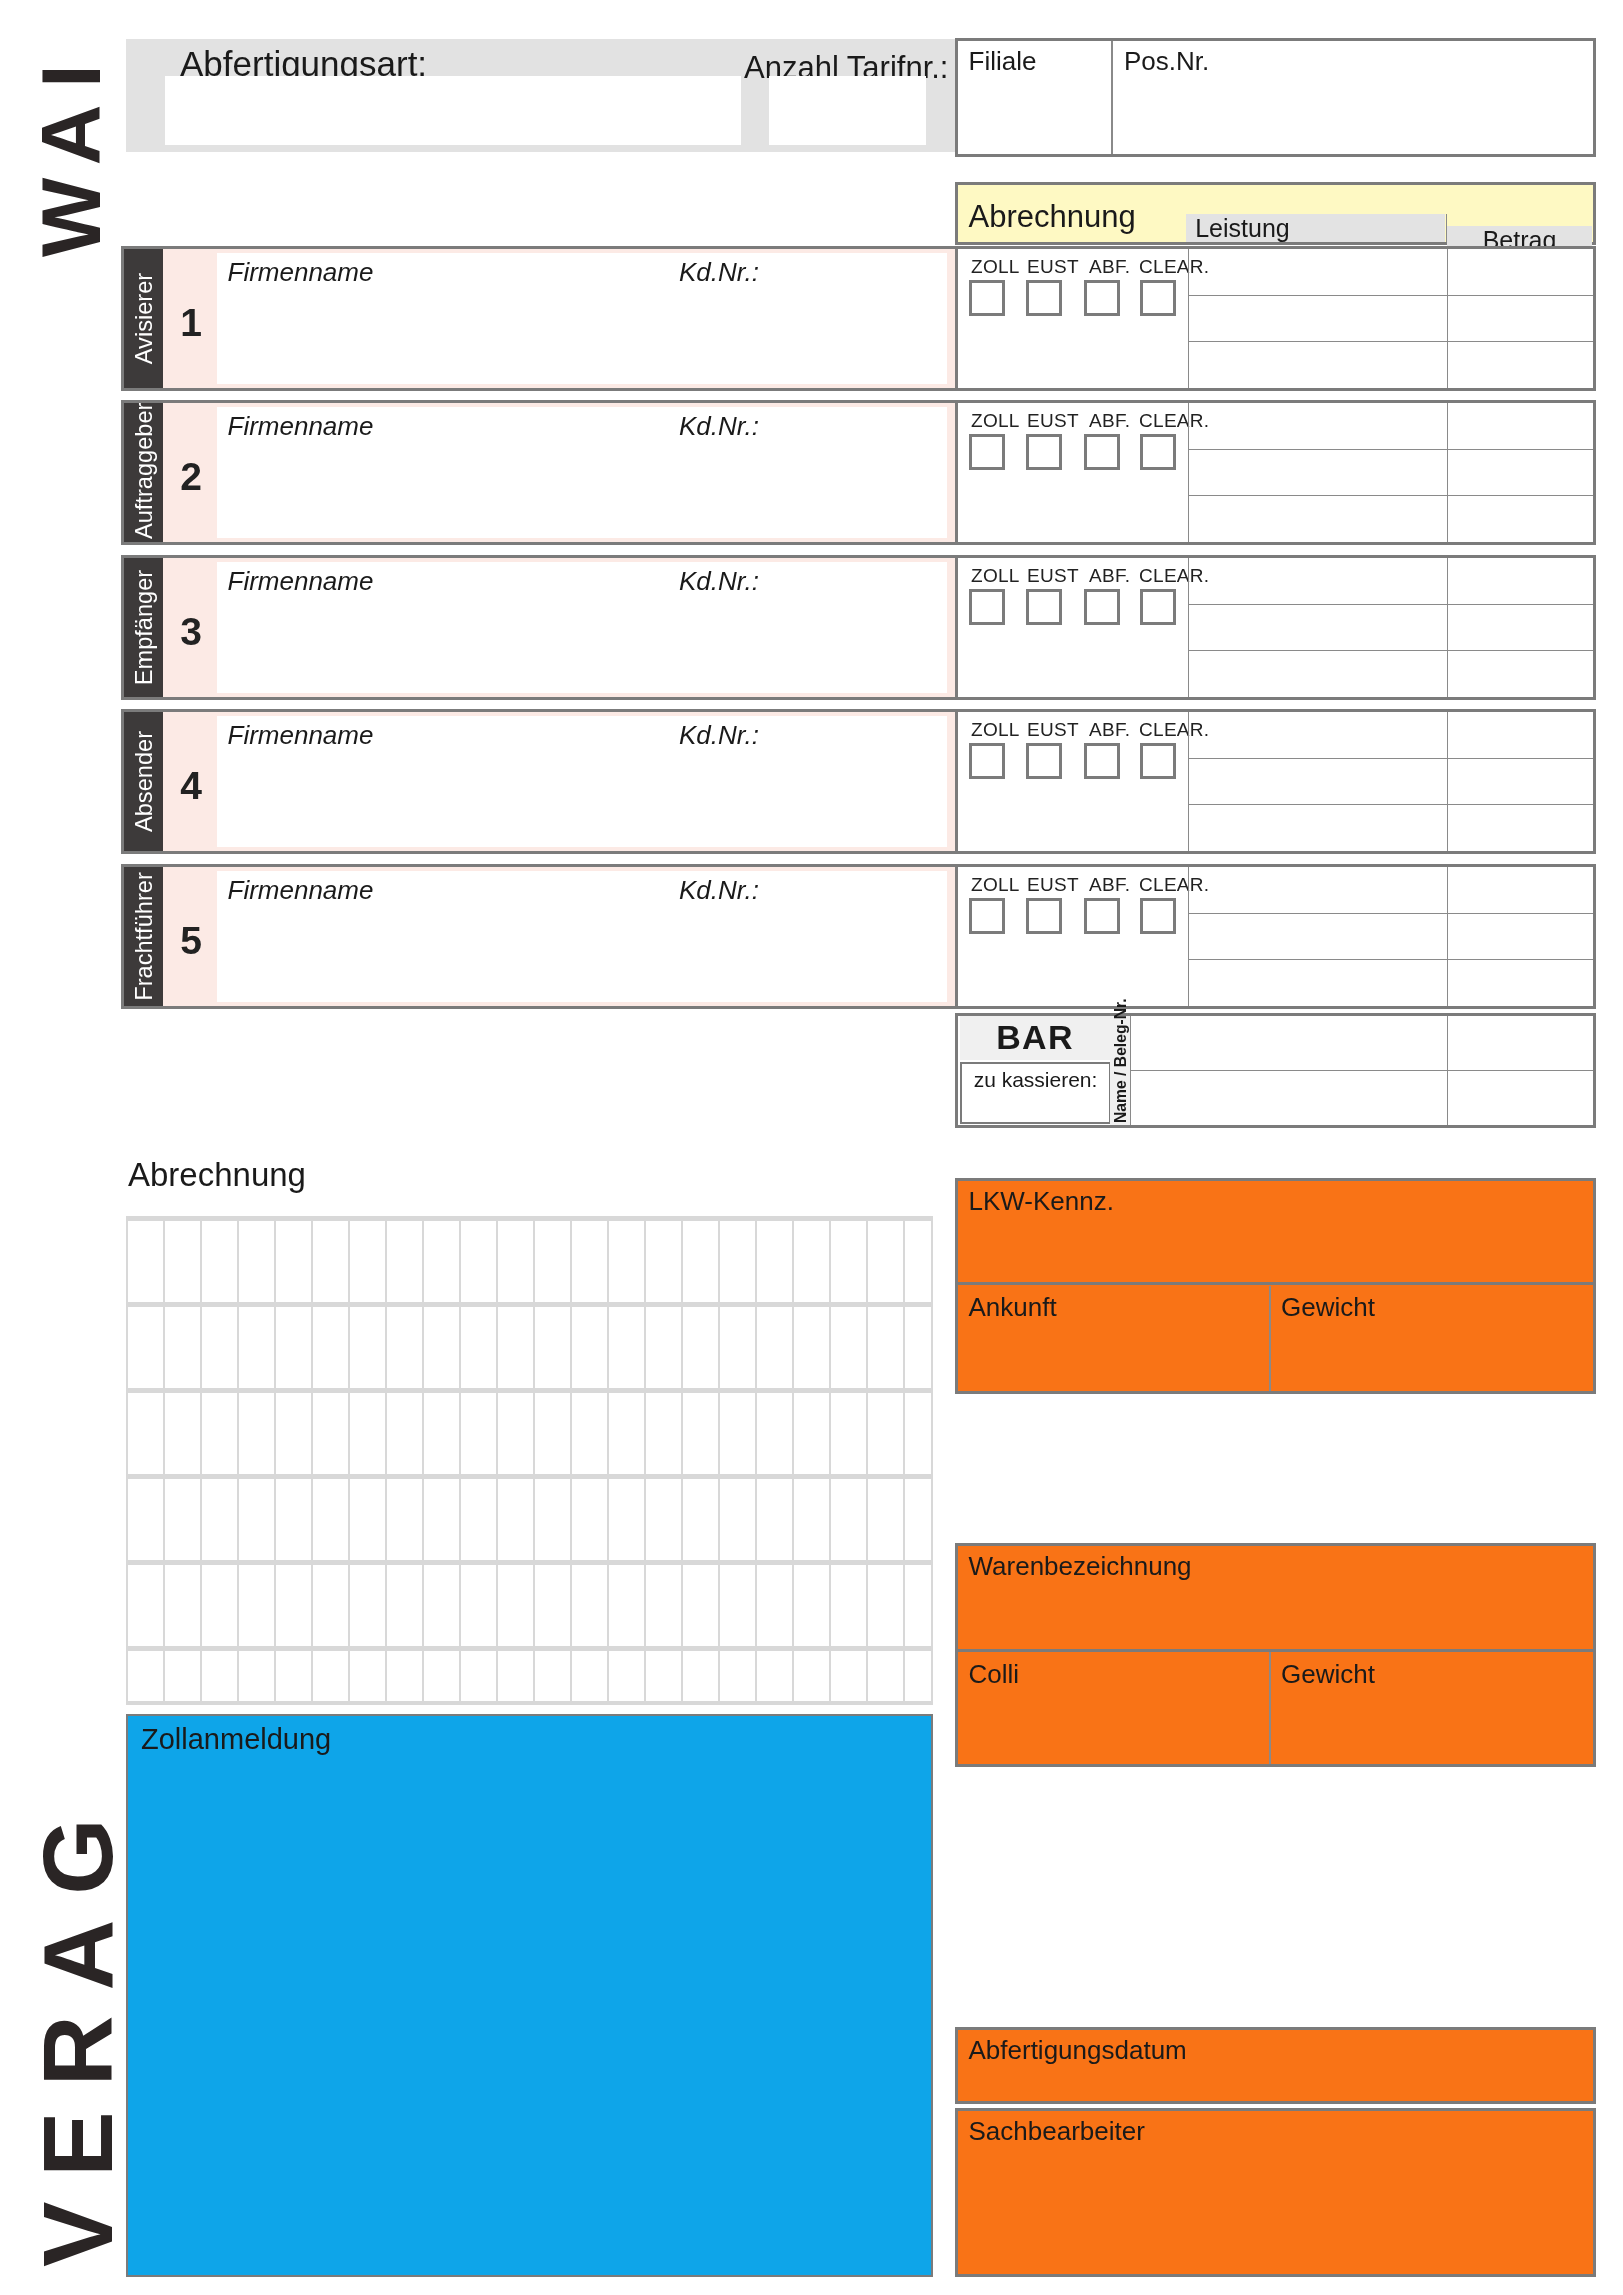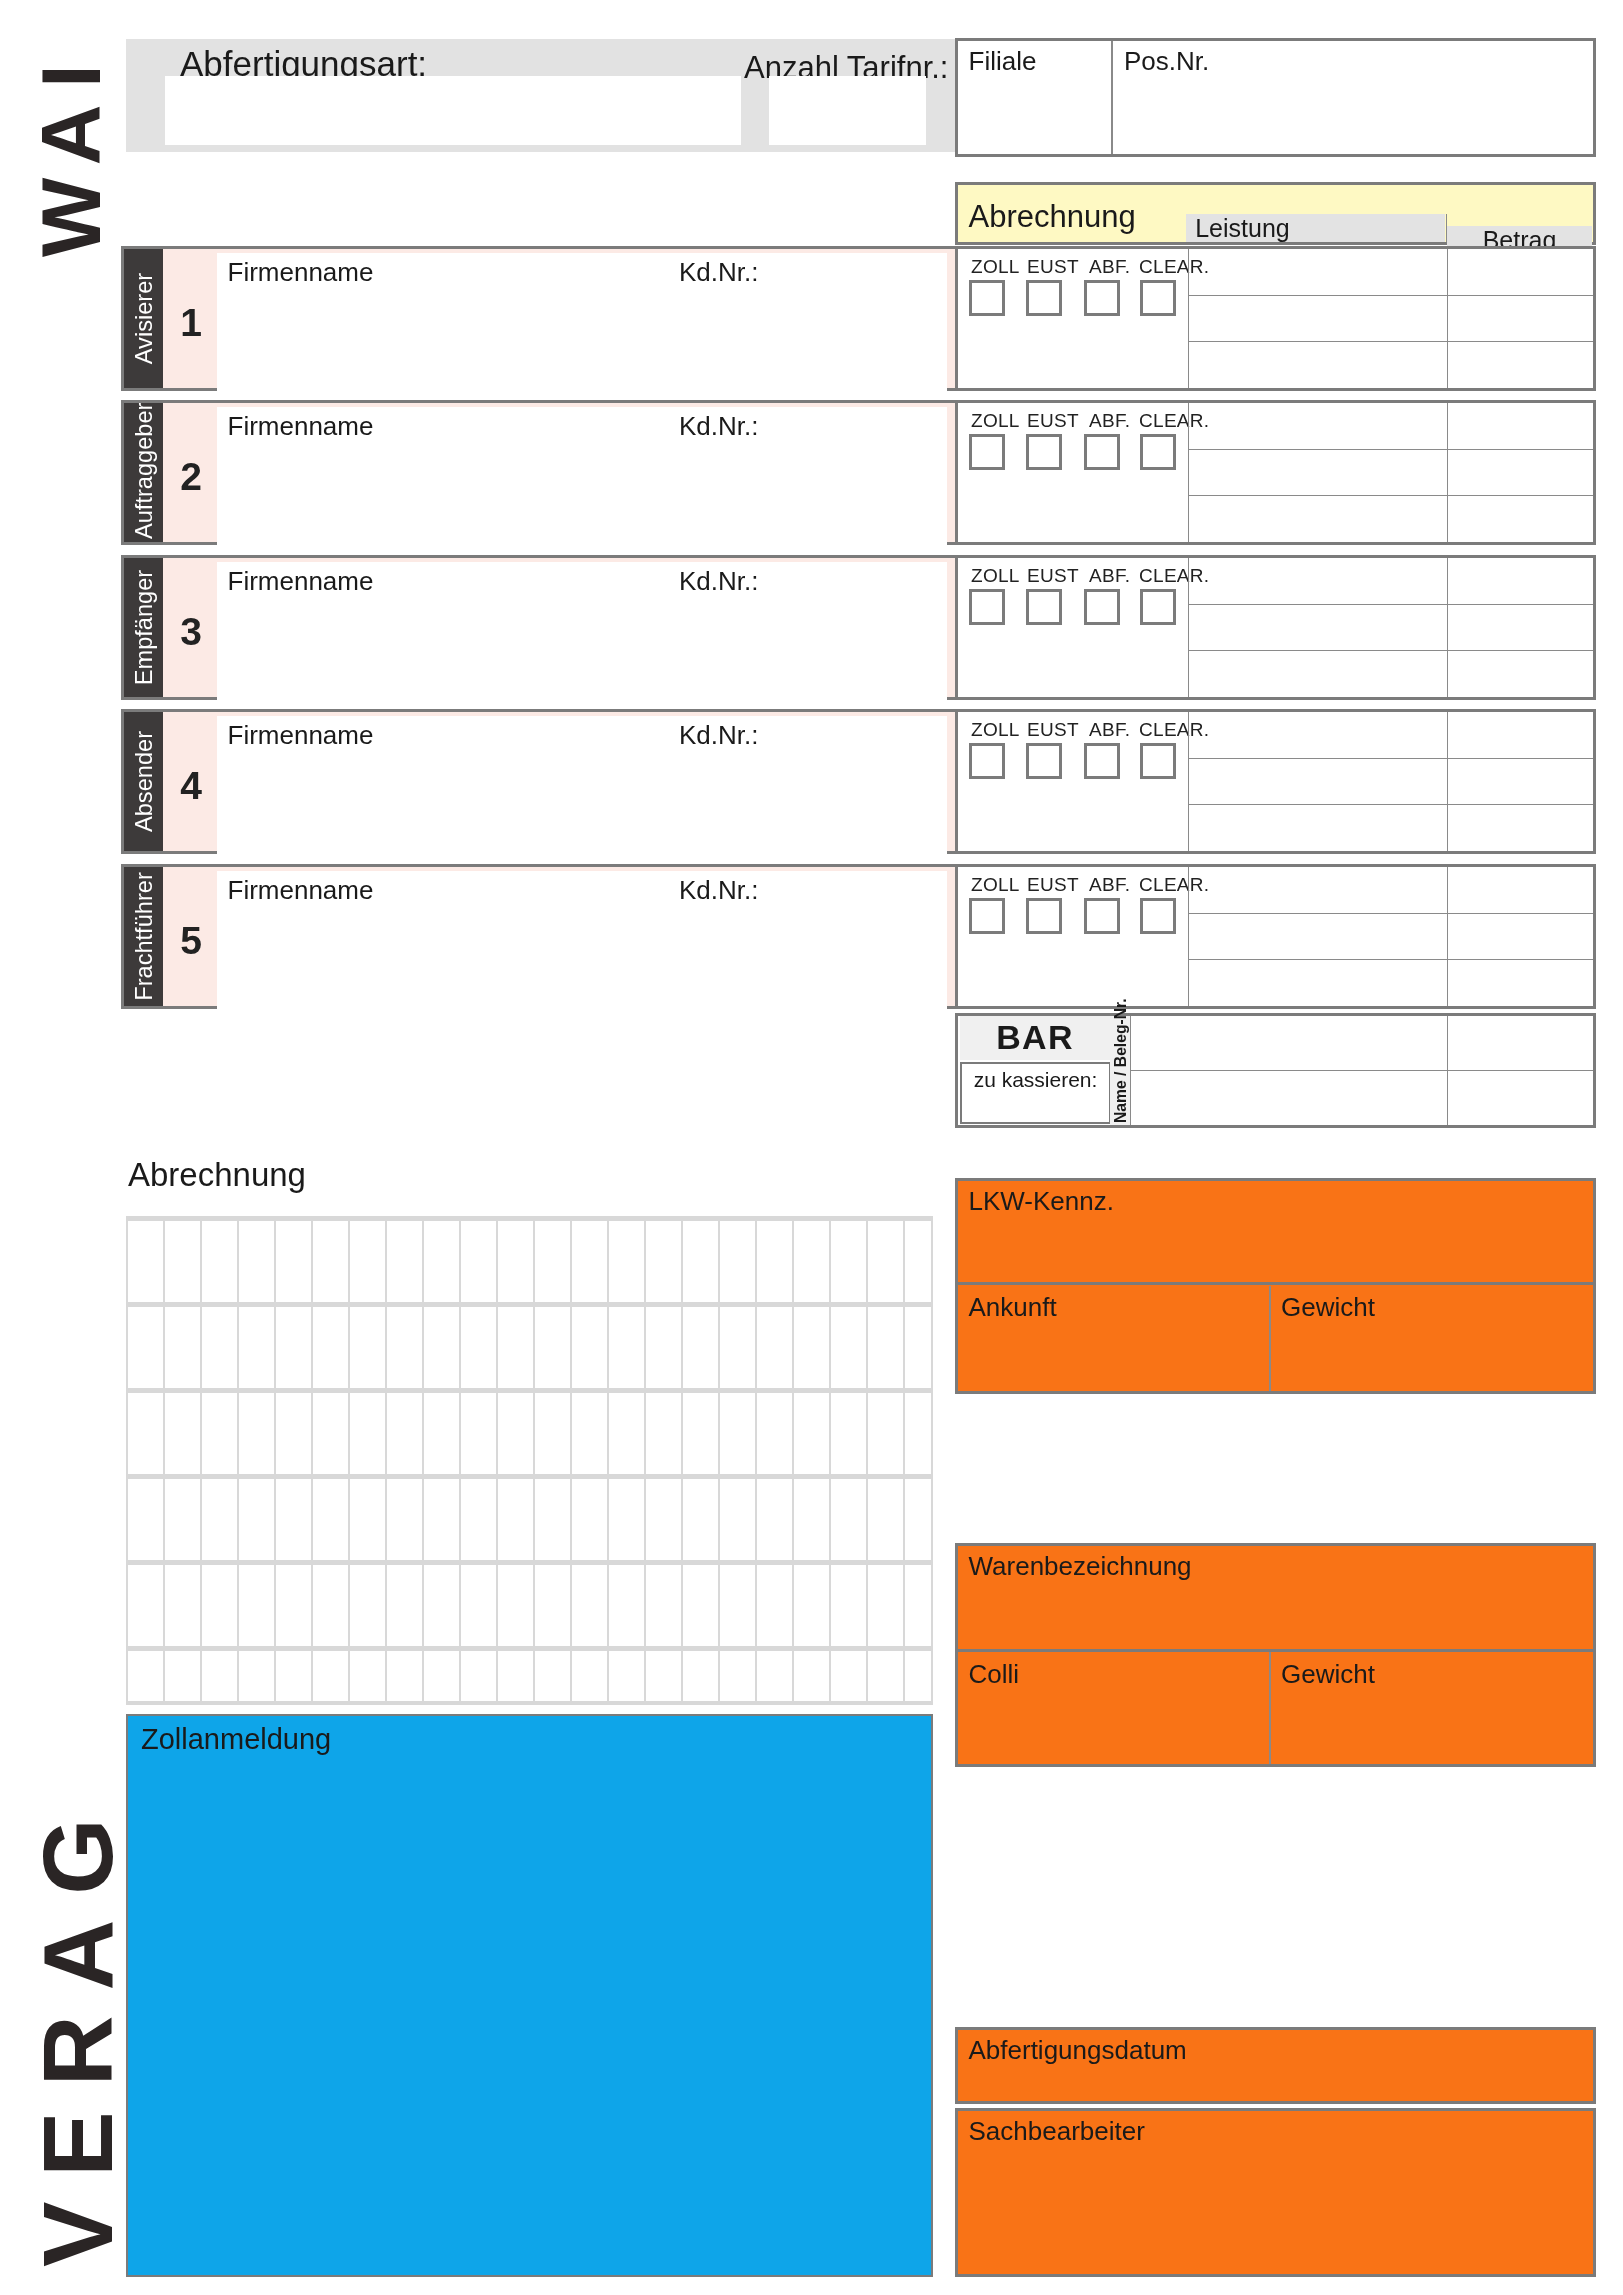--- a/index.html
+++ b/index.html
@@ -30,21 +30,21 @@
   .abx .t{position:absolute;left:10.5px;top:14.4px;font-size:31px;}
   .abx .lb{position:absolute;left:228px;top:29px;width:259px;height:27.5px;background:#e3e3e3;font-size:25px;line-height:29px;padding-left:9.2px;box-sizing:border-box;}
   .abx .dv{position:absolute;left:488px;top:29px;width:1.3px;height:27.5px;background:#8a8a8a;}
   .abx .bb{position:absolute;left:489px;top:29px;width:145px;height:27.5px;background:#e3e3e3;font-size:25px;line-height:29px;text-align:center;margin-top:12px;}
 
   
   .lrow{left:121px;width:838px;height:145px;border:3.3px solid #7b7b7b;background:#fceae5;box-sizing:border-box;}
   .rolecol{position:absolute;left:0;top:0;width:39px;height:139px;background:#3d3a3a;}
   .rolelab{position:absolute;left:4.6px;top:136px;width:133px;height:30px;line-height:30px;transform:rotate(-90deg);transform-origin:0 0;font-size:23.6px;color:#fff;text-align:center;white-space:nowrap;}
   .rownum{position:absolute;left:46px;top:52px;width:42px;text-align:center;font-size:39px;font-weight:bold;color:#222;}
-  .lfield{position:absolute;left:93px;top:3.9px;width:730px;height:154px;background:#fff;}
+  .lfield{position:absolute;left:93px;top:3.9px;width:730px;height:131px;background:#fff;font-style:italic;}
   .lfield .fn{position:absolute;left:10.5px;top:3.9px;font-size:26px;}
   .lfield .kd{position:absolute;left:462px;top:3.9px;font-size:26px;}
 
   
   .rrow{left:955px;width:641px;height:145px;border:3.3px solid #7b7b7b;background:#fff;box-sizing:border-box;}
   .vl{position:absolute;top:0;bottom:0;width:1.3px;background:#8a8a8a;}
   .vl.a{left:230px}.vl.b{left:489px}
   .hl{position:absolute;left:230px;right:0;height:1.3px;background:#8a8a8a;}
   .hl.a{top:46px}.hl.b{top:92px}
   .cblab{position:absolute;top:6.5px;font-size:19px;letter-spacing:0.3px;color:#222;}

